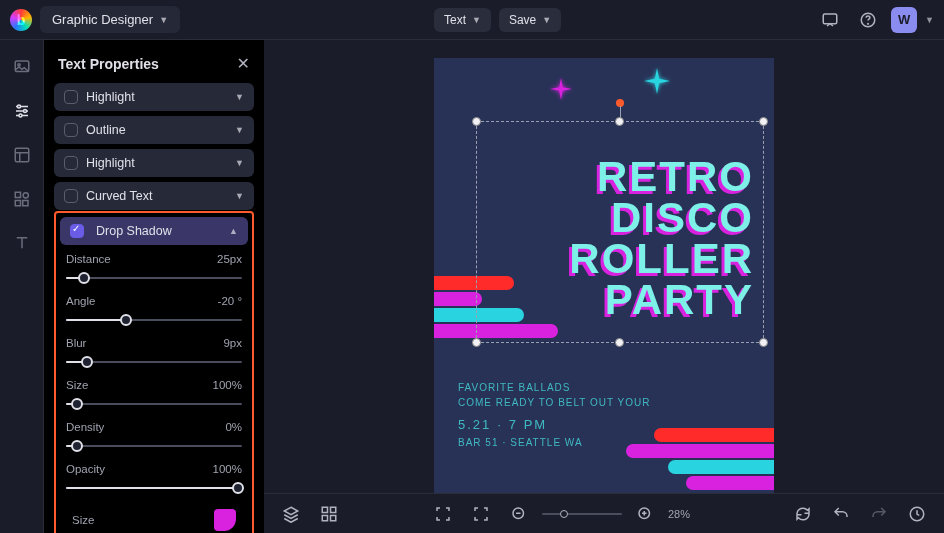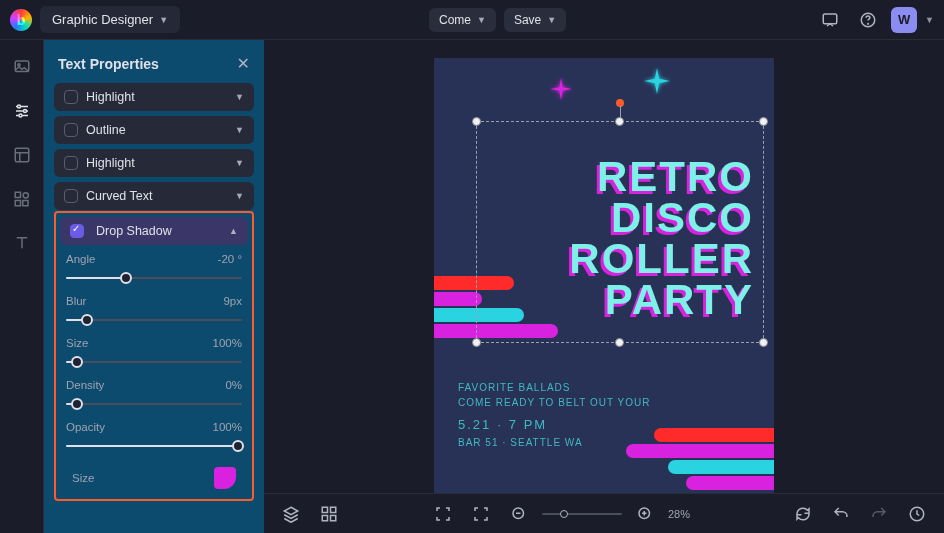--- a/index.html
+++ b/index.html
@@ -9,21 +9,21 @@
 .dd { background: #252836; padding: 6px 12px; border-radius: 6px; font-size: 13px; display: flex; align-items: center; gap: 6px; cursor: pointer; }
 .dd .chev { font-size: 9px; opacity: .7; }
 .spacer { flex: 1; }
 .dd.small { background: #2a2d3c; padding: 5px 10px; font-size: 12px; }
 .icon-btn { width: 30px; height: 30px; display: flex; align-items: center; justify-content: center; border-radius: 6px; cursor: pointer; color: #b0b3c0; }
 .avatar { width: 26px; height: 26px; background: #8b8cf0; color: #1a1d29; border-radius: 6px; display: flex; align-items: center; justify-content: center; font-size: 13px; font-weight: 600; }
 .main { display: flex; height: calc(100% - 40px); }
 .rail { width: 44px; background: #1a1d29; display: flex; flex-direction: column; align-items: center; padding-top: 12px; gap: 14px; border-right: 1px solid #2a2d38; }
 .rail .icon-btn { color: #6a6d7c; }
 .rail .icon-btn.active { color: #e0e0e8; }
-.panel { width: 220px; background: #0c4a6e; display: flex; flex-direction: column; }
+.panel { width: 220px; background: #000000; display: flex; flex-direction: column; }
 .panel-head { padding: 14px 14px 10px; display: flex; justify-content: space-between; align-items: center; }
 .panel-head h3 { font-size: 14px; font-weight: 600; }
 .panel-head .close { cursor: pointer; font-size: 16px; color: #b0b3c0; }
 .panel-body { flex: 1; overflow-y: auto; padding: 0 10px 10px; position: relative; }
 .panel-body::-webkit-scrollbar { width: 6px; }
 .panel-body::-webkit-scrollbar-thumb { background: #3a3d4c; border-radius: 3px; }
 .prop-row { background: #262938; border-radius: 6px; padding: 7px 10px; display: flex; align-items: center; gap: 8px; font-size: 12.5px; margin-bottom: 5px; cursor: pointer; }
 .prop-row .chk { width: 14px; height: 14px; border: 1.5px solid #5a5d6c; border-radius: 4px; flex-shrink: 0; }
 .prop-row .chev { margin-left: auto; font-size: 9px; opacity: .7; }
 .prop-row.active { background: #3a3668; gap: 12px; }
@@ -65,21 +65,21 @@
 <div class="topbar">
   <div class="logo">
       <span style="font-size:14px;font-weight:900;color:#fff;mix-blend-mode:overlay">b</span>
     </div>
   <div class="dd">
     <span>Graphic Designer</span>
     <span class="chev">▼</span>
   </div>
   <div class="spacer"></div>
   <div class="dd small">
-    <span>Come</span>
+    <span>Text</span>
     <span class="chev">▼</span>
   </div>
   <div class="dd small">
     <span>Save</span>
     <span class="chev">▼</span>
   </div>
   <div class="spacer"></div>
   <div class="icon-btn">
     <svg width="18" height="18" viewBox="0 0 24 24" fill="none" stroke="currentColor" stroke-width="2">
         <rect x="3" y="4" width="18" height="13" rx="2"></rect>
@@ -165,20 +165,32 @@
         </div>
 
       <div class="highlight-box">
         <div class="prop-row active" style="margin-bottom:0">
             <span class="chk"></span>
             <span>Drop Shadow</span>
             <span class="chev">▲</span>
           </div>
         <div class="slider-group">
 
+          <div class="slider-row">
+            <div class="slider-head">
+                <span>Distance</span>
+                <span>25px</span>
+              </div>
+            <div class="slider">
+                <div class="slider-track">
+                  <div class="slider-fill" style="width:10%"></div>
+                </div>
+                <div class="slider-thumb" style="left:10%"></div>
+              </div>
+          </div>
 
           <div class="slider-row">
             <div class="slider-head">
                 <span>Angle</span>
                 <span>-20 °</span>
               </div>
             <div class="slider">
                 <div class="slider-track">
                   <div class="slider-fill" style="width:34%"></div>
                 </div>

